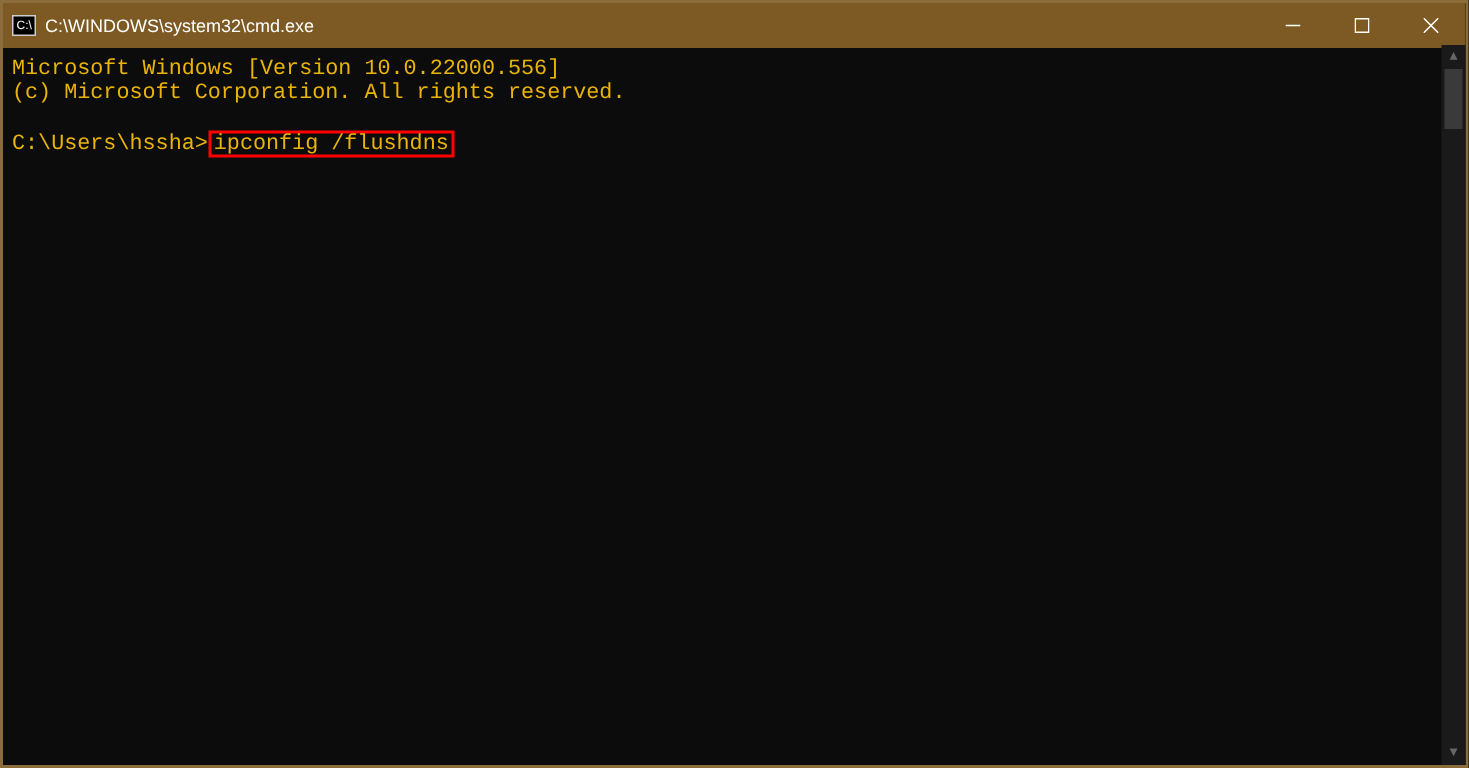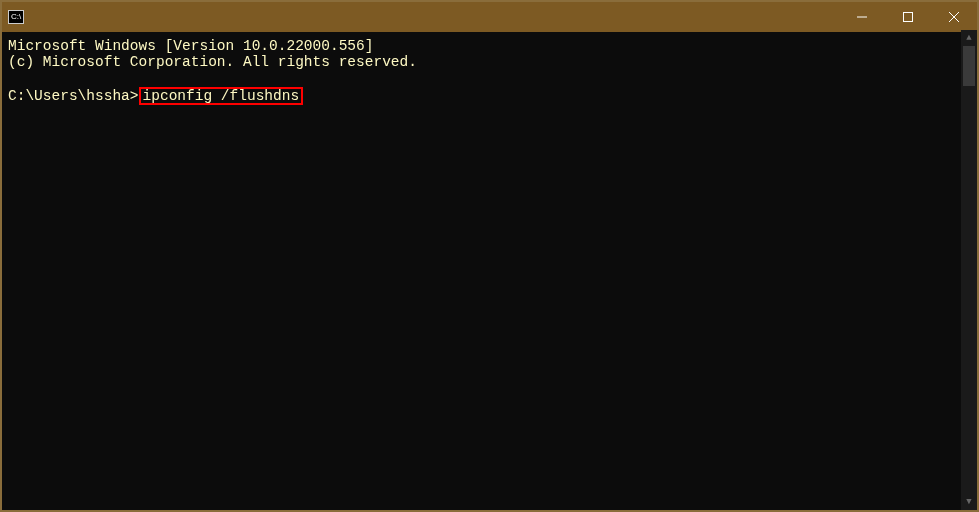--- a/index.html
+++ b/index.html
@@ -49,21 +49,21 @@
       width: 46px;
       height: 100%;
       display: flex;
       align-items: center;
       justify-content: center;
       color: #fff;
     }
     .winbtn svg { width: 10px; height: 10px; }
     .terminal {
       padding: 6px 6px;
-      color: #fef9c3;
+      color: #eab308;
       font-size: 14.5px;
       line-height: 1.12;
       white-space: pre;
       font-family: Consolas, "Courier New", monospace;
       background: #0c0c0c;
       height: calc(100% - 30px);
     }
     .line1, .line2, .blank, .prompt-line {
       font-family: inherit;
     }
@@ -105,20 +105,21 @@
       height: 40px;
       background: #3a3a3a;
     }
   </style>
 </head>
 <body>
 
 <div class="titlebar">
   <div class="titlebar-left">
     <span class="cmd-icon">C:\</span>
+    <span>C:\WINDOWS\system32\cmd.exe</span>
   </div>
   <div class="titlebar-right">
     <div class="winbtn">
       <svg viewBox="0 0 10 10">
           <line x1="0" y1="5" x2="10" y2="5" stroke="#fff" stroke-width="1"></line>
         </svg>
     </div>
     <div class="winbtn">
       <svg viewBox="0 0 10 10">
           <rect x="0.5" y="0.5" width="9" height="9" fill="none" stroke="#fff" stroke-width="1"></rect>

